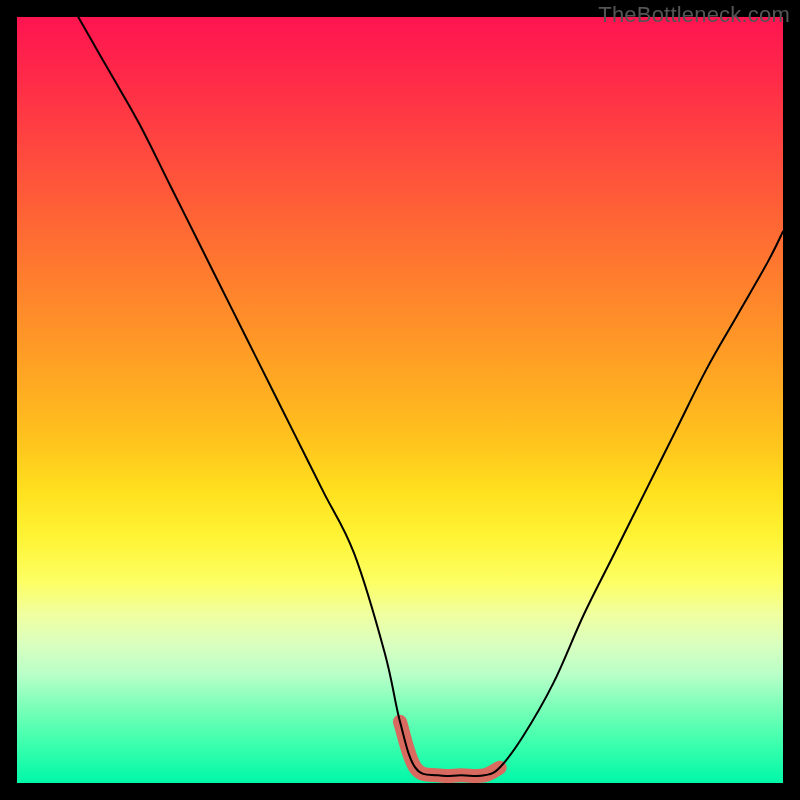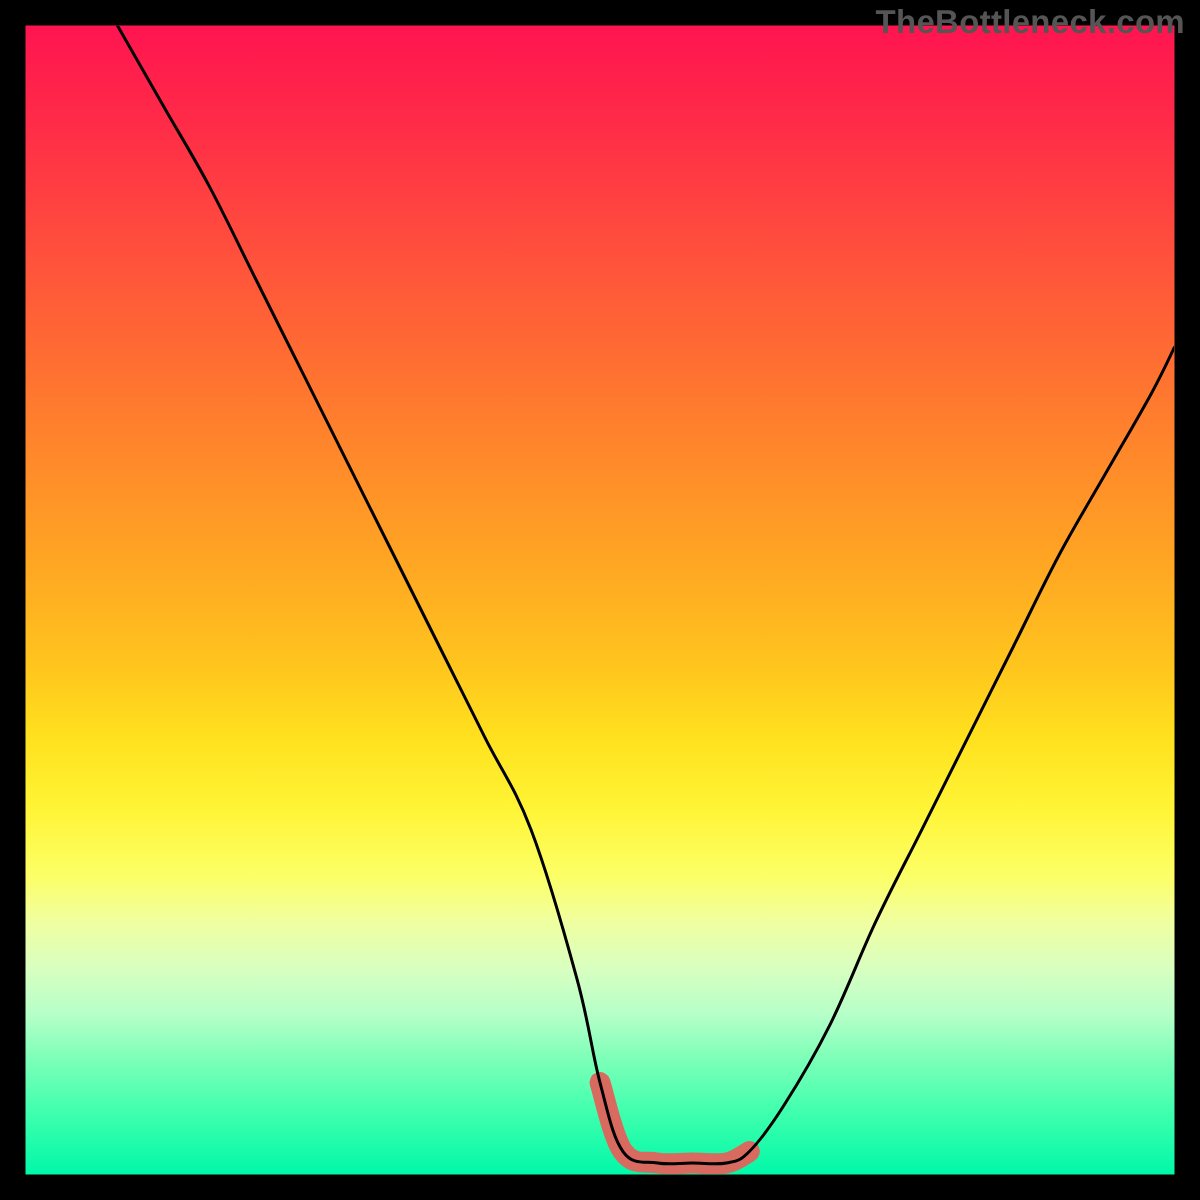--- a/index.html
+++ b/index.html
@@ -16,21 +16,21 @@
     width: 800px;
     height: 800px;
     background: #000;
   }
   .watermark {
     position: absolute;
     top: 2px;
     right: 10px;
     color: #555;
     font-size: 22px;
-    font-weight: 700;
+    font-weight: 400;
     z-index: 50;
     letter-spacing: 0.2px;
   }
   .plot-area {
     position: absolute;
     left: 17px;
     top: 17px;
     width: 766px;
     height: 766px;
     overflow: hidden;

